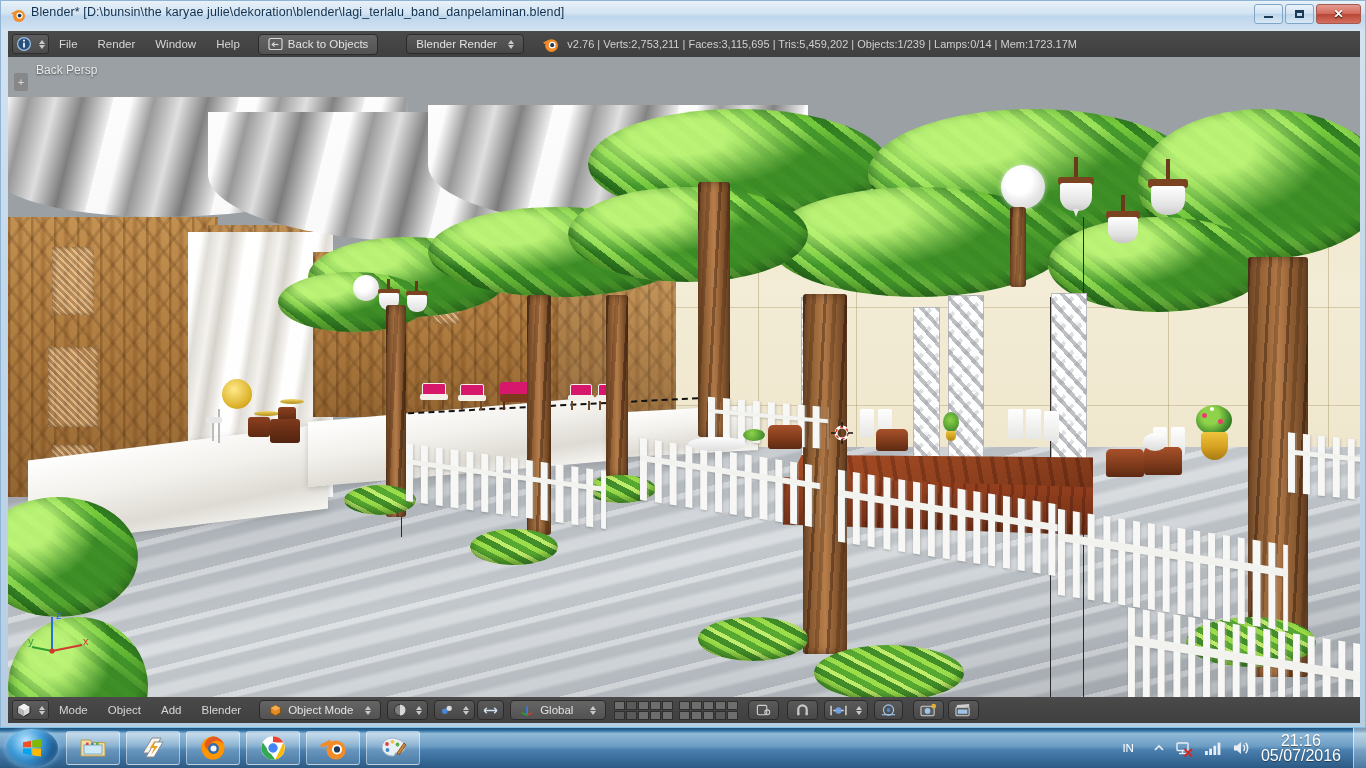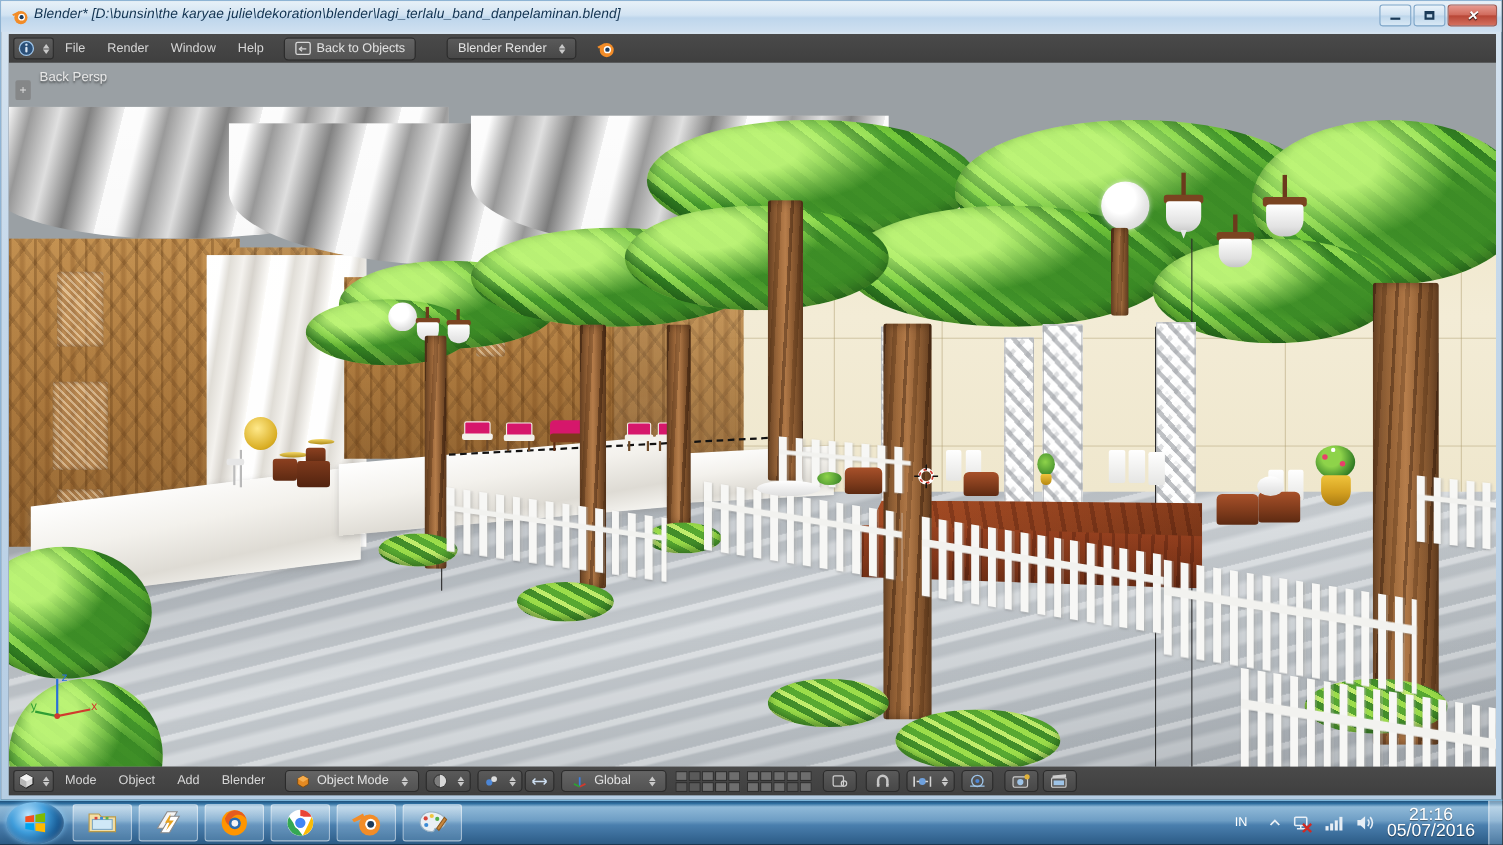--- a/index.html
+++ b/index.html
@@ -5,21 +5,21 @@
   html,body{margin:0;padding:0;background:#000;}
   body{width:1366px;height:768px;overflow:hidden;font-family:"Liberation Sans",sans-serif;}
 
   #app{position:relative;width:1366px;height:768px;}
 
   
   .win-frame{position:absolute;left:0;top:0;width:1366px;height:728px;
     background:linear-gradient(180deg,#d6e4f0 0%,#c3d7ea 40%,#b5cde3 100%);
     border:1px solid #8fb4d4;box-sizing:border-box;}
   .titlebar{position:absolute;left:0;top:0;width:100%;height:28px;
-    background:linear-gradient(180deg,#e8f1f8 0%,#d2e3f2 45%,#bed6ec 55%,#cfe0f0 100%);font-style:italic;}
+    background:linear-gradient(180deg,#e8f1f8 0%,#d2e3f2 45%,#bed6ec 55%,#cfe0f0 100%);}
   .title-icon{position:absolute;left:9px;top:6px;width:16px;height:16px;}
   .title-text{position:absolute;left:30px;top:4px;font-size:12.5px;color:#10314f;
     white-space:nowrap;letter-spacing:.1px;}
   .win-btns{position:absolute;right:4px;top:3px;display:flex;gap:2px;}
   .wbtn{width:29px;height:20px;border:1px solid #7fa6c8;border-radius:3px;
     background:linear-gradient(180deg,#eaf3fa 0%,#cfe1f1 50%,#bcd5ea 51%,#d8e8f5 100%);
     display:flex;align-items:center;justify-content:center;box-sizing:border-box;}
   .wbtn.close{width:45px;border:1px solid #a05a52;
     background:linear-gradient(180deg,#e79a90 0%,#d06a5c 48%,#b84636 52%,#d4705f 100%);}
   .wbtn .glyph{font-size:11px;color:#123;line-height:1;}
@@ -258,20 +258,21 @@
             </span>
         </div>
 
         <svg width="17" height="17" viewBox="0 0 16 16" style="margin-left:18px;">
           <circle cx="9" cy="9" r="6" fill="#f28c28"></circle>
           <circle cx="9.6" cy="8.6" r="3.1" fill="#fff"></circle>
           <circle cx="9.6" cy="8.6" r="1.9" fill="#1b3a5c"></circle>
           <path d="M1 6.2 L7 3.2 L8 5.4 L2.2 7.6 Z" fill="#f28c28"></path>
         </svg>
 
+        <div class="stats">v2.76 | Verts:2,753,211 | Faces:3,115,695 | Tris:5,459,202 | Objects:1/239 | Lamps:0/14 | Mem:1723.17M</div>
       </div>
 
       <div class="viewport">
 
         <div class="floor"></div>
 
         <div class="backwall" style="left:600px;right:0;top:100px;height:290px;">
           <div class="seam" style="left:60px;"></div>
             <div class="seam" style="left:150px;"></div>
           <div class="seam" style="left:248px;"></div>

